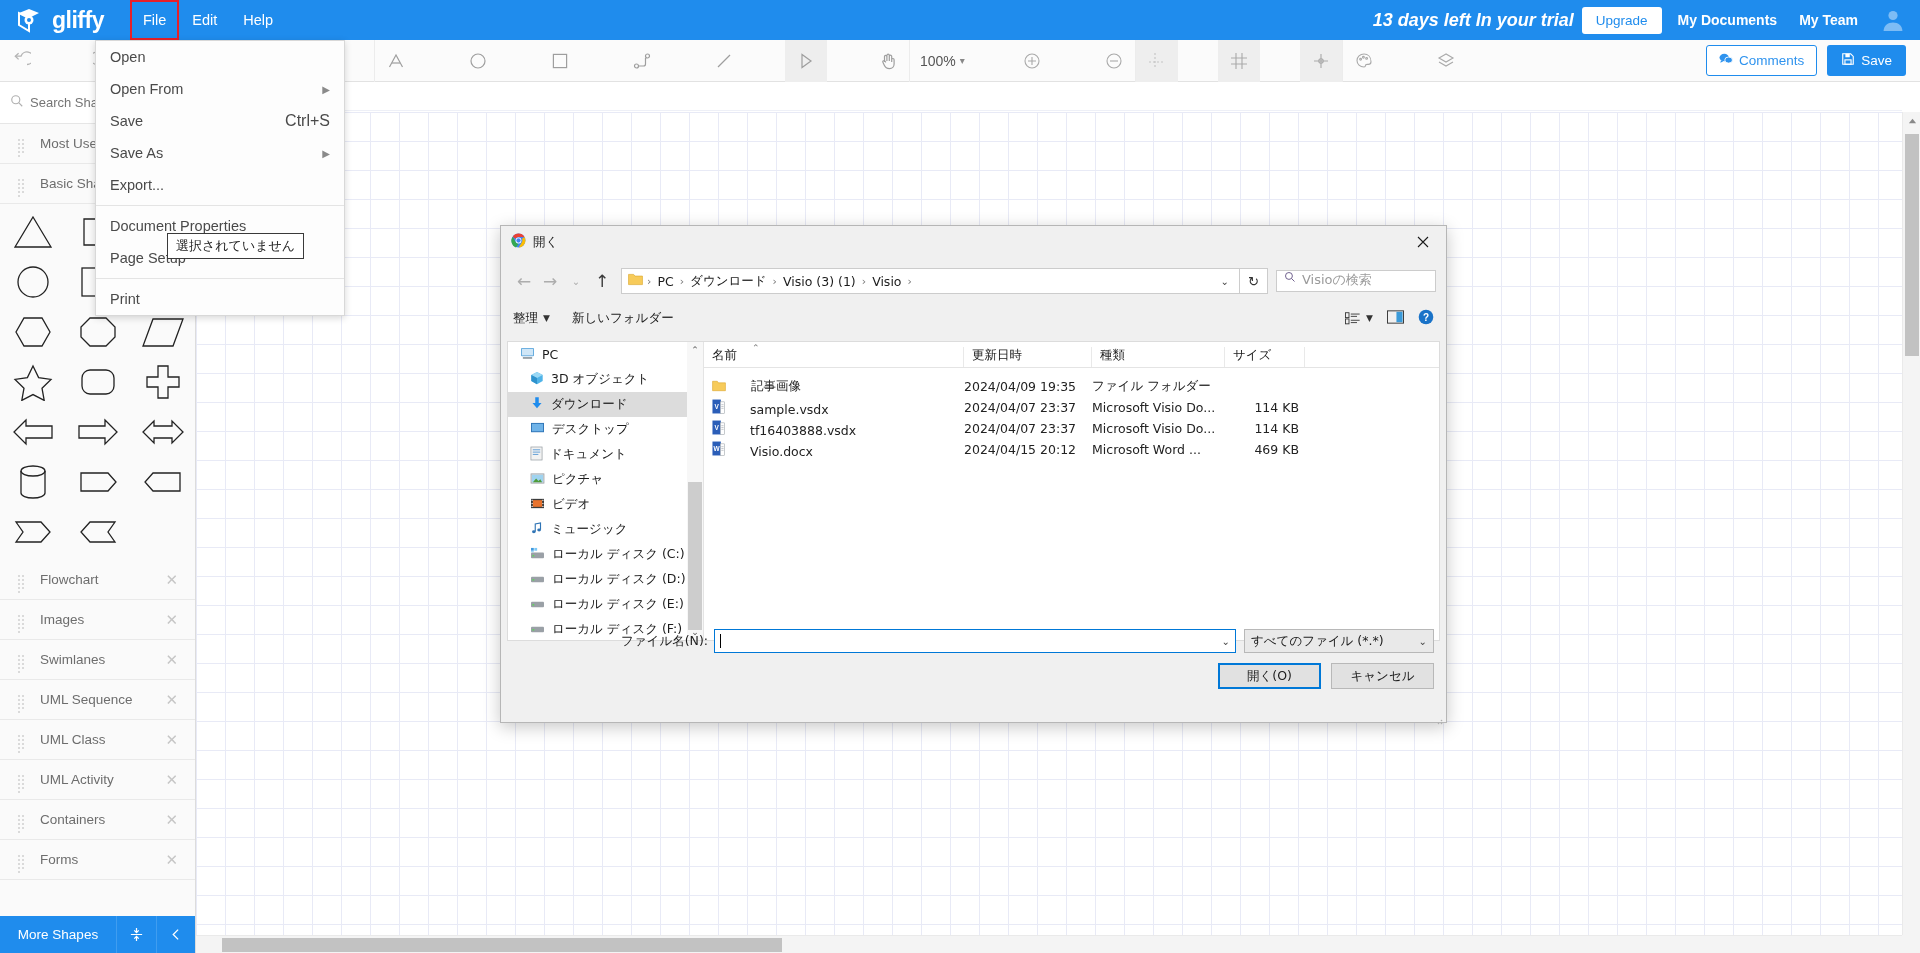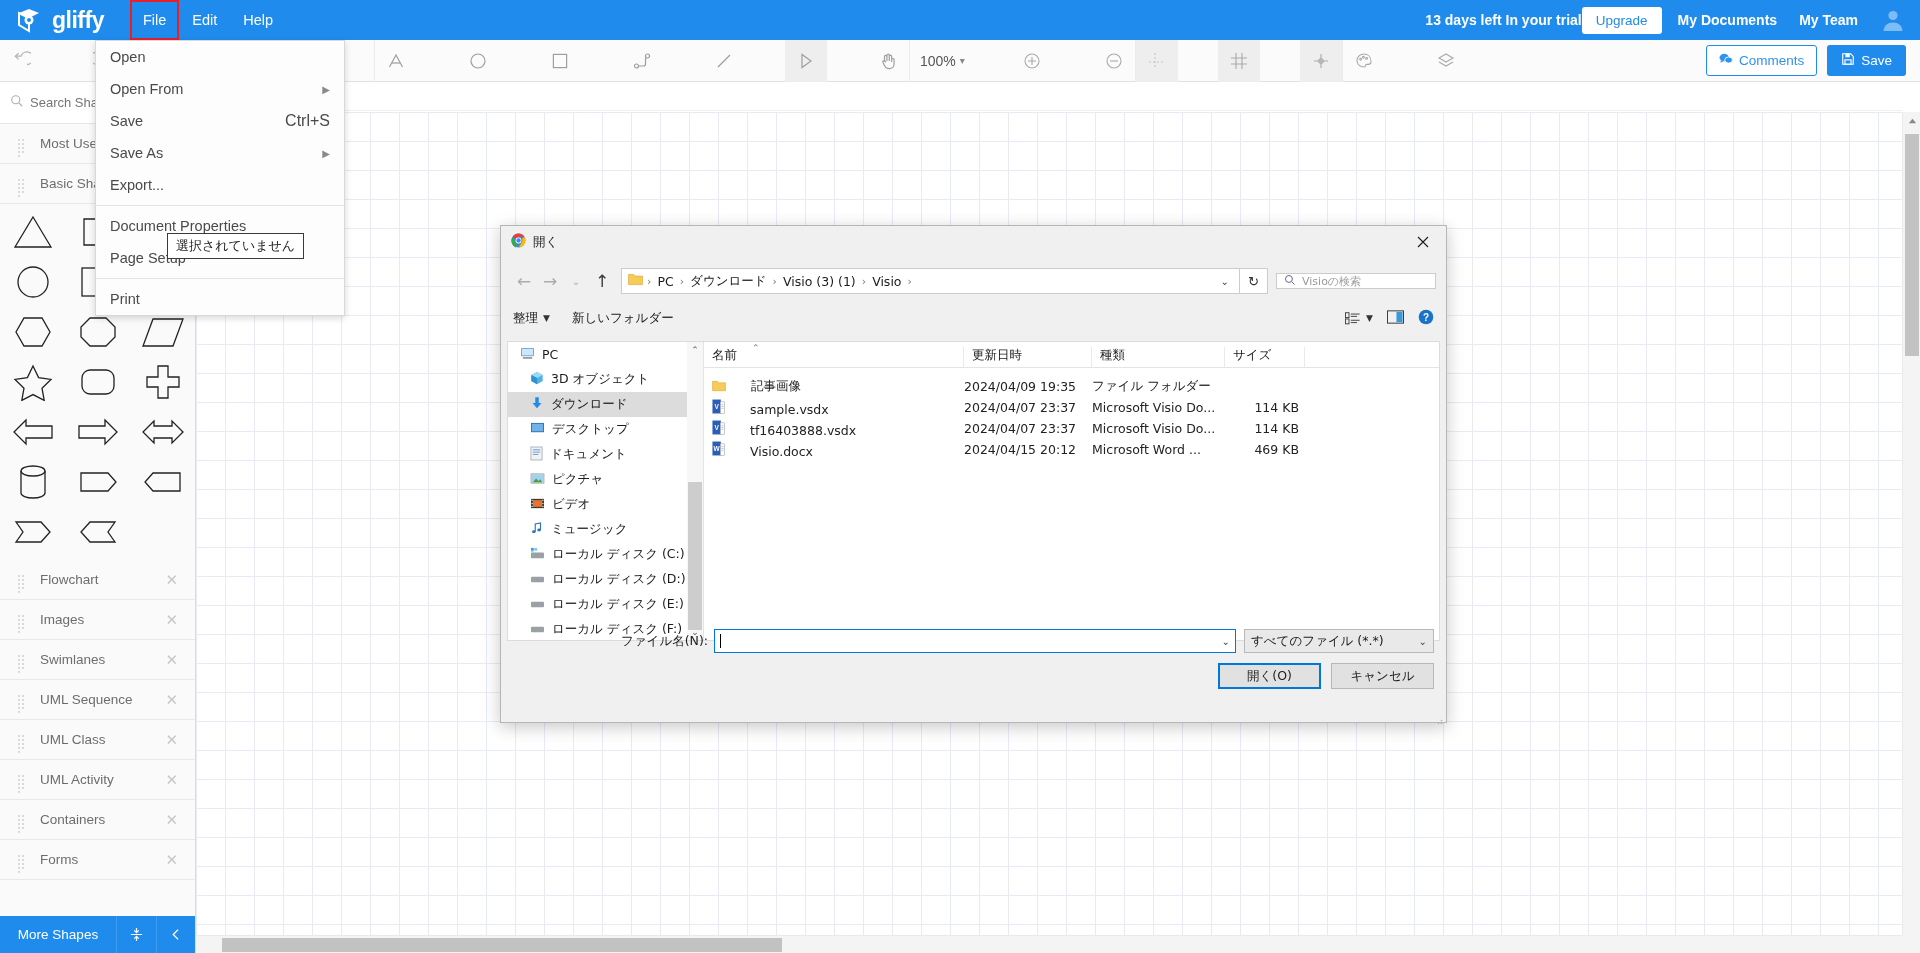--- a/index.html
+++ b/index.html
@@ -19,21 +19,21 @@
   .brand { display:flex; align-items:center; margin-left:16px;gap:8px; }
   .brand-logo { width:26px; height:26px; }
   .brand-text { color:#fff; font-size:23px; font-weight:bold; letter-spacing:-0.5px; margin-left:2px; }
   .menubar { display:flex; align-items:center; margin-left:26px; height:40px; }
   .menubar .mi {
     color:#ffffff; font-size:14.5px; padding:0 13px; height:40px;
     display:flex; align-items:center; cursor:default;
   }
   .menubar .mi.active { outline:2px solid #e8202a; outline-offset:-2px; background:#1f8ced; }
   .topright { margin-left:auto; display:flex; align-items:center; margin-right:14px; }
-  .trial { color:#fff; font-size:14px; font-weight:bold; margin-right:0; }
+  .trial { color:#fff; font-size:18px; font-weight:bold; margin-right:8px;font-style:italic; }
   .upgrade {
     background:#ffffff; color:#1f8ced; font-size:13.5px; border-radius:3px;
     padding:6px 14px; margin-right:16px; cursor:pointer;
   }
   .toplink { color:#fff; font-size:14px; font-weight:bold; margin-right:22px; cursor:pointer; }
   .avatar { width:26px; height:26px; }
 
   
   .toolbar {
     position:absolute; left:0; top:40px; width:1920px; height:42px;
@@ -144,22 +144,22 @@
   .breadcrumb {
     flex:1; height:26px; background:#fff; border:1px solid #ccc; display:flex; align-items:center;
     padding:0 6px; font-size:12.5px; color:#1b1b1b; gap:0; margin-left:6px;
   }
   .crumb { padding:0 5px; cursor:pointer; }
   .crumb-sep { color:#777; font-size:11px; padding:0 1px; }
   .bc-caret { margin-left:auto; color:#444; font-size:10px; padding-right:4px; }
   .refresh-btn { width:28px; height:26px; border:1px solid #ccc; border-left:none; background:#fff;
     display:flex; align-items:center; justify-content:center; font-size:13px; color:#333; cursor:pointer; }
   .searchbox {
-    width:160px; height:16px; border:1px solid #ccc; background:#fff; margin-left:8px;
-    display:flex; align-items:center; gap:6px; padding:0 7px; font-size:11px; color:#9a9a9a;
+    width:160px; height:22px; border:1px solid #ccc; background:#fff; margin-left:8px;
+    display:flex; gap:6px; padding:0 7px; font-size:13px; color:#9a9a9a;
   }
   .dlg-cmdbar { height:28px; display:flex; align-items:center; padding:0 12px; font-size:12.5px; color:#1b1b1b; gap:22px; }
   .cmd { cursor:pointer; display:flex; align-items:center; gap:5px;}
   .cmd .ca { font-size:9px; color:#333; }
   .cmdbar-right { margin-left:auto; display:flex; align-items:center; gap:14px; }
   .dlg-body { position:absolute; left:6px; right:6px; top:115px; bottom:81px; background:#fff; border:1px solid #dcdcdc; display:flex; }
   .nav-pane { width:196px; border-right:1px solid #e4e4e4; position:relative; overflow:hidden; }
   .nav-item { height:25px; display:flex; align-items:center; font-size:12.5px; color:#1b1b1b; padding-left:12px; gap:7px; cursor:pointer; }
   .nav-item.sel { background:#dcdcdc; }
   .nav-item.indent { padding-left:22px; }

